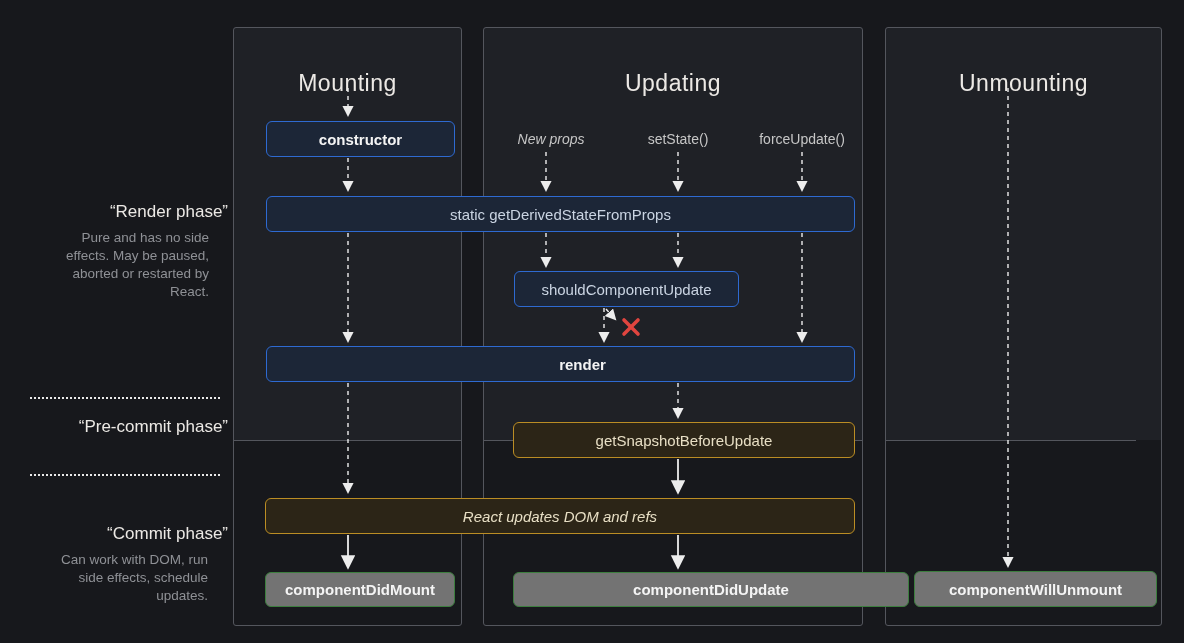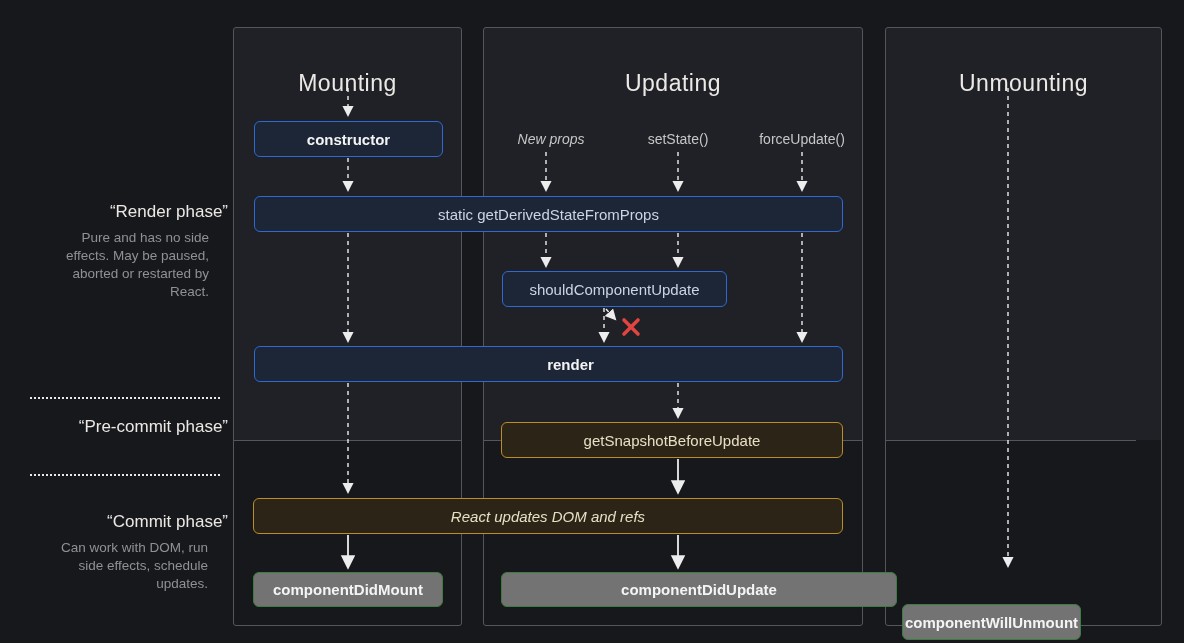--- a/index.html
+++ b/index.html
@@ -37,21 +37,21 @@
   .trigger{
     position:absolute;top:131px;transform:translateX(-50%);
     font-size:14px;color:#c6c6c6;white-space:nowrap;
   }
   .trigger.italic{font-style:italic;}
   .node{
     position:absolute;box-sizing:border-box;
     display:flex;align-items:center;justify-content:center;
     border-radius:6px;border:1.5px solid transparent;
     font-size:15px;white-space:nowrap;
-    z-index:3;cursor:pointer;
+    z-index:3;cursor:pointer;margin-left:12px;
   }
   .node.blue{background:#1c2637;border-color:#2e6ad1;color:#cad4e2;}
   .node.gold{background:#2c2517;border-color:#bb8d24;color:#e8dfc5;}
   .node.green{background:#737373;border-color:#3c7e3e;color:#f4f4f4;}
   .node.bold{font-weight:bold;color:#f4f4f4;}
   .node.italic{font-style:italic;}
   svg.arrows{position:absolute;left:0;top:0;z-index:2;pointer-events:none;}
 </style>
 </head>
 <body>
@@ -60,21 +60,21 @@
 
   <div class="phase" style="left:38px;top:202px;width:190px;">
     <div class="phase-title">“Render phase”</div>
     <p class="phase-desc" style="width:152px;">Pure and has no side effects. May be paused, aborted or restarted by React.</p>
   </div>
   <div class="dotted-sep" style="top:397px;"></div>
   <div class="phase" style="left:38px;top:417px;width:190px;">
     <div class="phase-title">“Pre-commit phase”</div>
   </div>
   <div class="dotted-sep" style="top:474px;"></div>
-  <div class="phase" style="left:38px;top:512px;width:190px;">
+  <div class="phase" style="left:38px;top:524px;width:190px;">
     <div class="phase-title">“Commit phase”</div>
     <p class="phase-desc" style="width:150px;">Can work with DOM, run side effects, schedule updates.</p>
   </div>
 
   <div class="panel" style="left:233px;width:229px;">
     <div class="panel-title">Mounting</div>
   </div>
   <div class="panel" style="left:483px;width:380px;">
     <div class="panel-title">Updating</div>
   </div>
@@ -134,15 +134,15 @@
   <div class="node blue bold" style="left:254px;top:346px;width:589px;height:36px;padding-left:44px;">render</div>
 
   <div class="node gold" style="left:501px;top:422px;width:342px;height:36px;">getSnapshotBeforeUpdate</div>
 
   <div class="node gold italic" style="left:253px;top:498px;width:590px;height:36px;">React updates DOM and refs</div>
 
   <div class="node green bold" style="left:253px;top:572px;width:190px;height:35px;">componentDidMount</div>
 
   <div class="node green bold" style="left:501px;top:572px;width:396px;height:35px;">componentDidUpdate</div>
 
-  <div class="node green bold" style="left:902px;top:604px;width:179px;height:36px;">componentWillUnmount</div>
+  <div class="node green bold" style="left:902px;top:571px;width:243px;height:36px;">componentWillUnmount</div>
 
 </div>
 
 </body></html>

